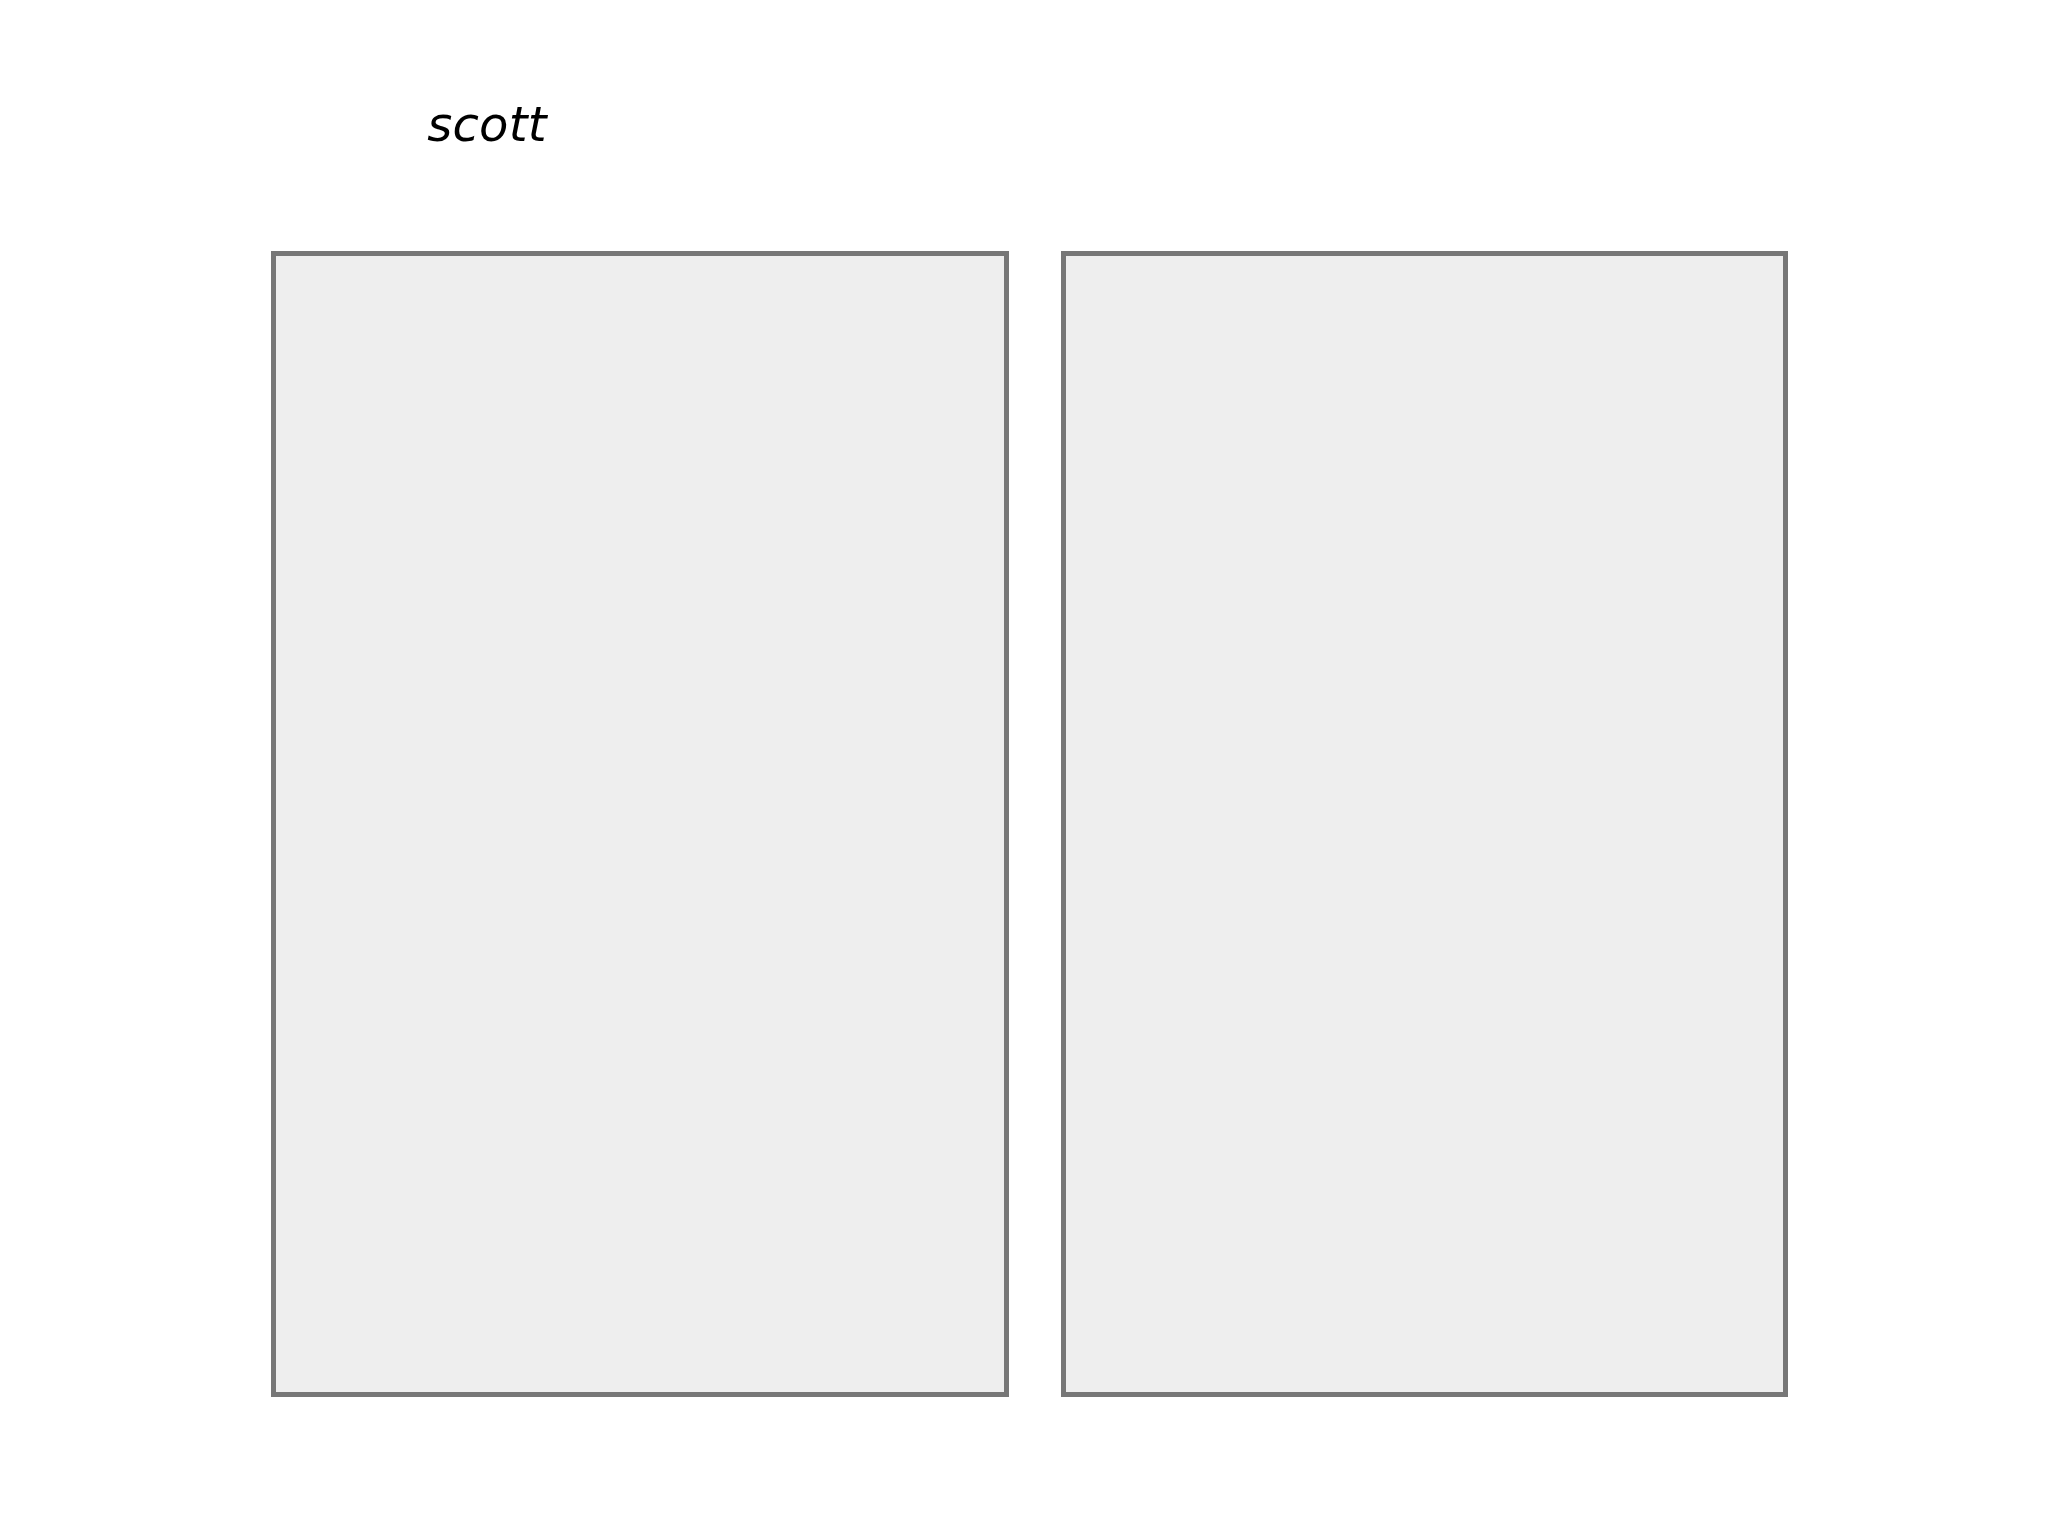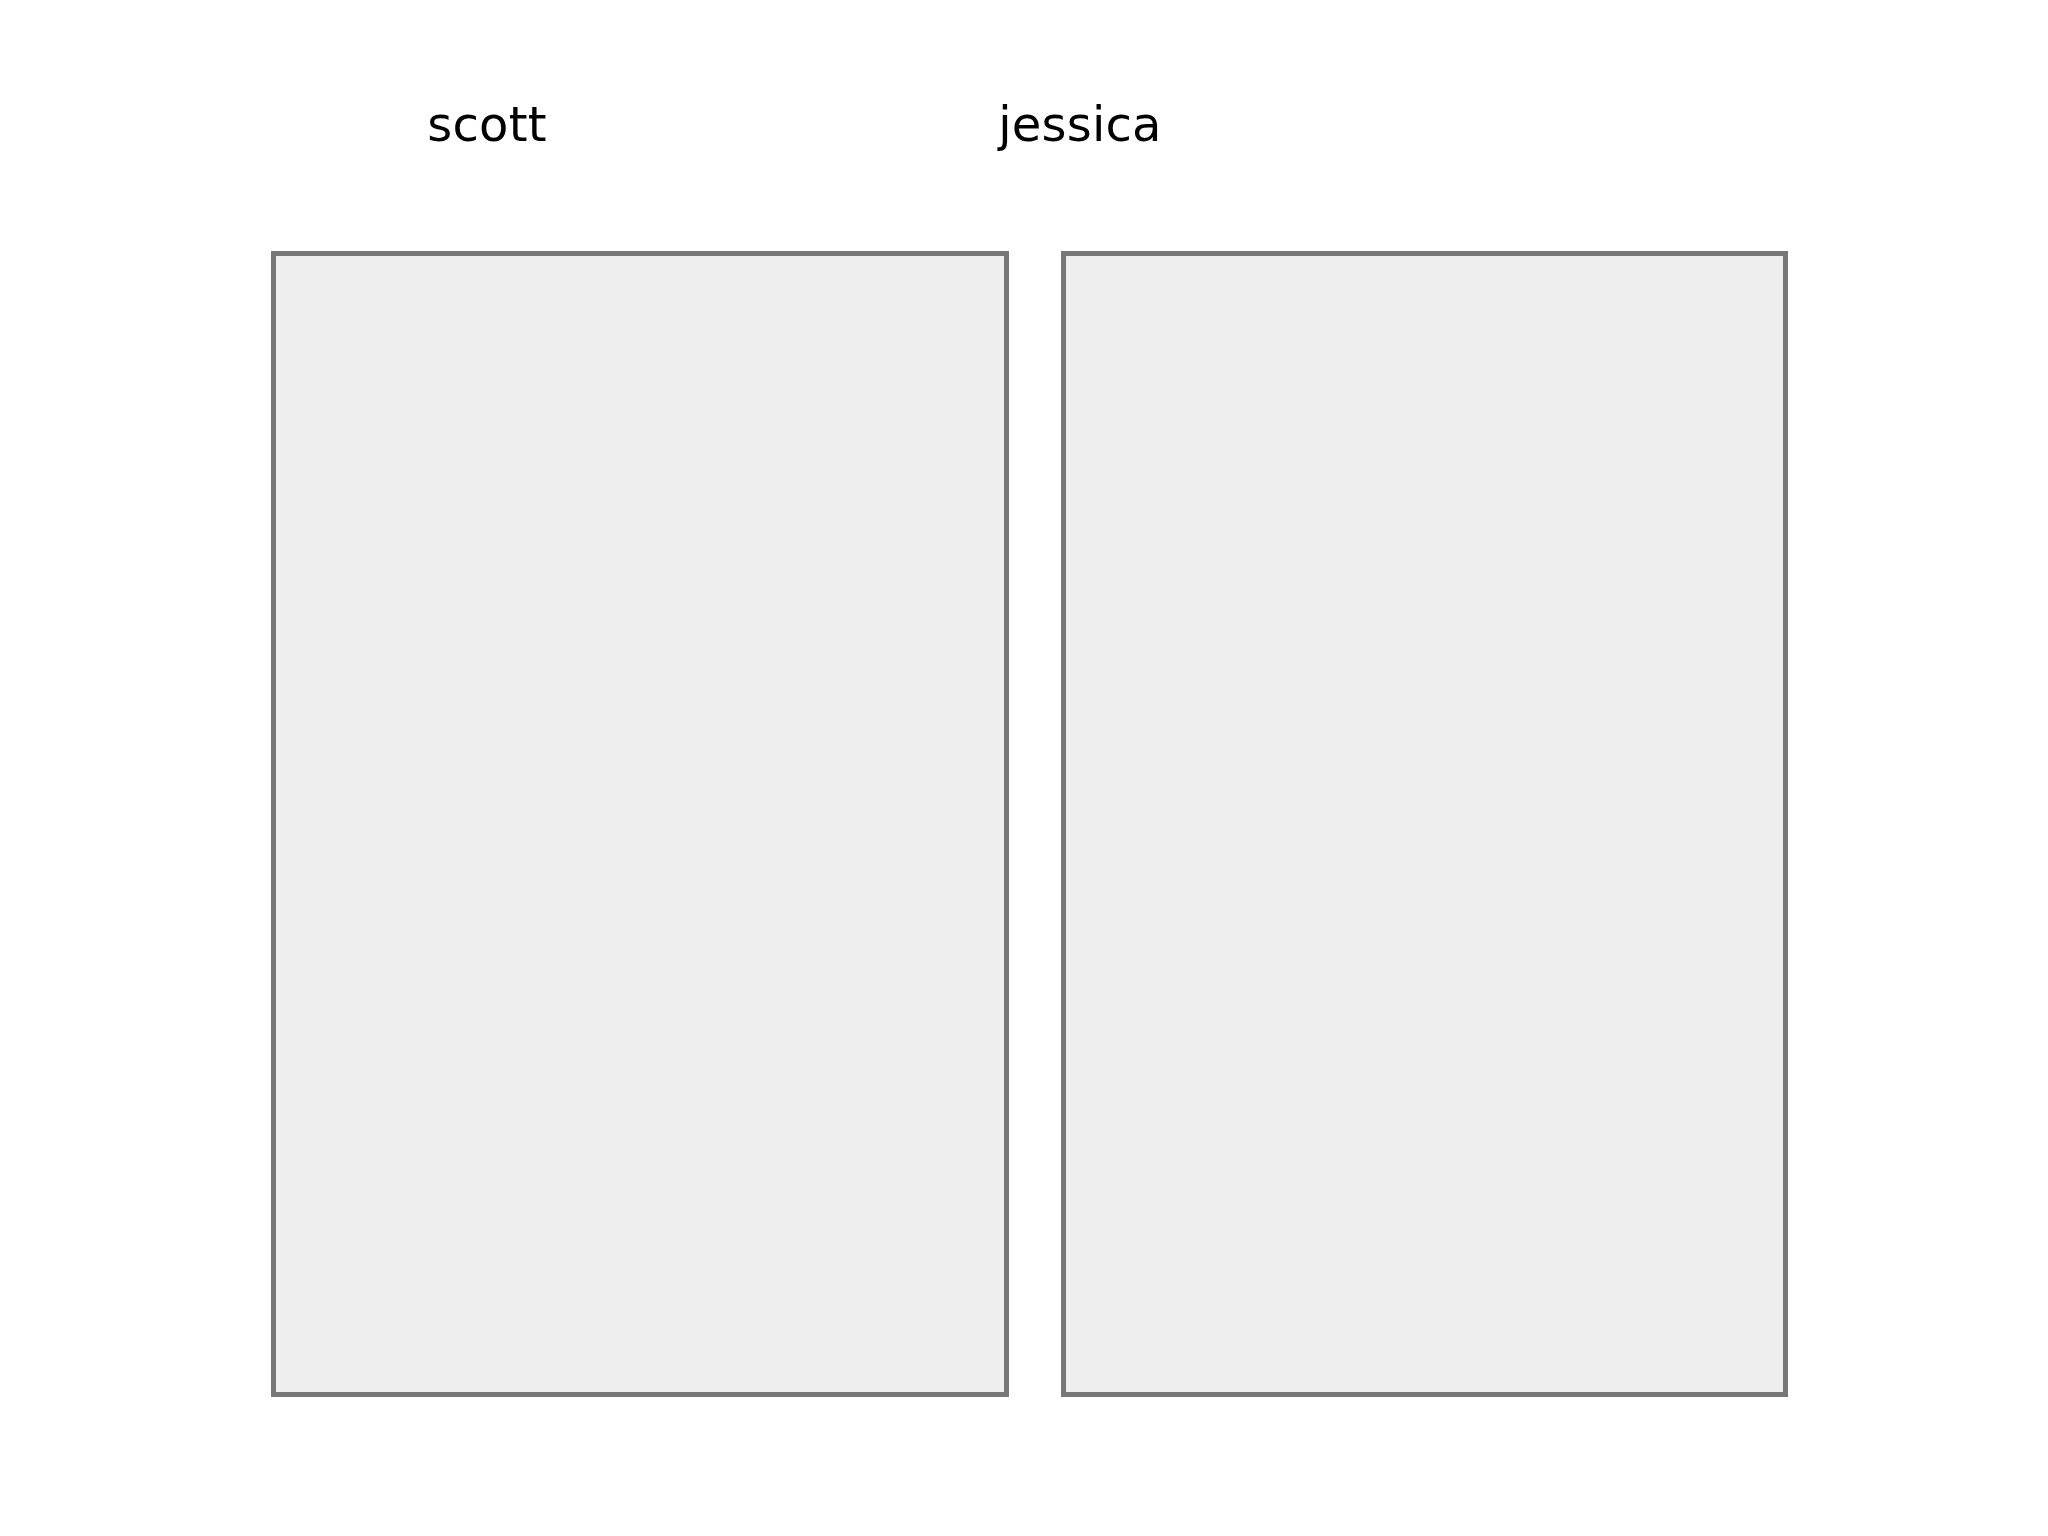--- a/index.html
+++ b/index.html
@@ -102,17 +102,16 @@
       <div class="commit" style="left: 401px; top: 1185px; width: 150px; height: 100px;">C0</div>
       <div class="branch-label" style="left: 367px; top: 336px; width: 220px; height: 72px;">default</div>
       <div class="commit" style="left: 1538px; top: 481px; width: 148px; height: 100px;">C4</div>
       <div class="commit" style="left: 1538px; top: 657px; width: 148px; height: 100px;">C3</div>
       <div class="commit" style="left: 1538px; top: 833px; width: 148px; height: 100px;">C2</div>
       <div class="commit" style="left: 1215px; top: 1009px; width: 148px; height: 100px;">C1</div>
       <div class="commit" style="left: 1215px; top: 1185px; width: 148px; height: 100px;">C0</div>
       <div class="branch-label" style="left: 1487px; top: 336px; width: 250px; height: 72px;">default</div>
       <div class="branch-label" style="left: 1160px; top: 864px; width: 258px; height: 72px;">scott/default</div>
     </div>
-<div class="panel-title" style="left: 287px; top: 96px; width: 400px;">scott</div>
+<div class="panel-title" style="left: 287px; top: 96px; width: 400px; font-style: italic;">scott</div>
     <div class="panel" style="left: 271px; top: 251px; width: 738px; height: 1146px;"></div>
-    <div class="panel-title" style="left: 880px; top: 96px; width: 400px;">jessica</div>
     <div class="panel" style="left: 1061px; top: 251px; width: 727px; height: 1146px;"></div>
   </div>
 
 </body></html>

